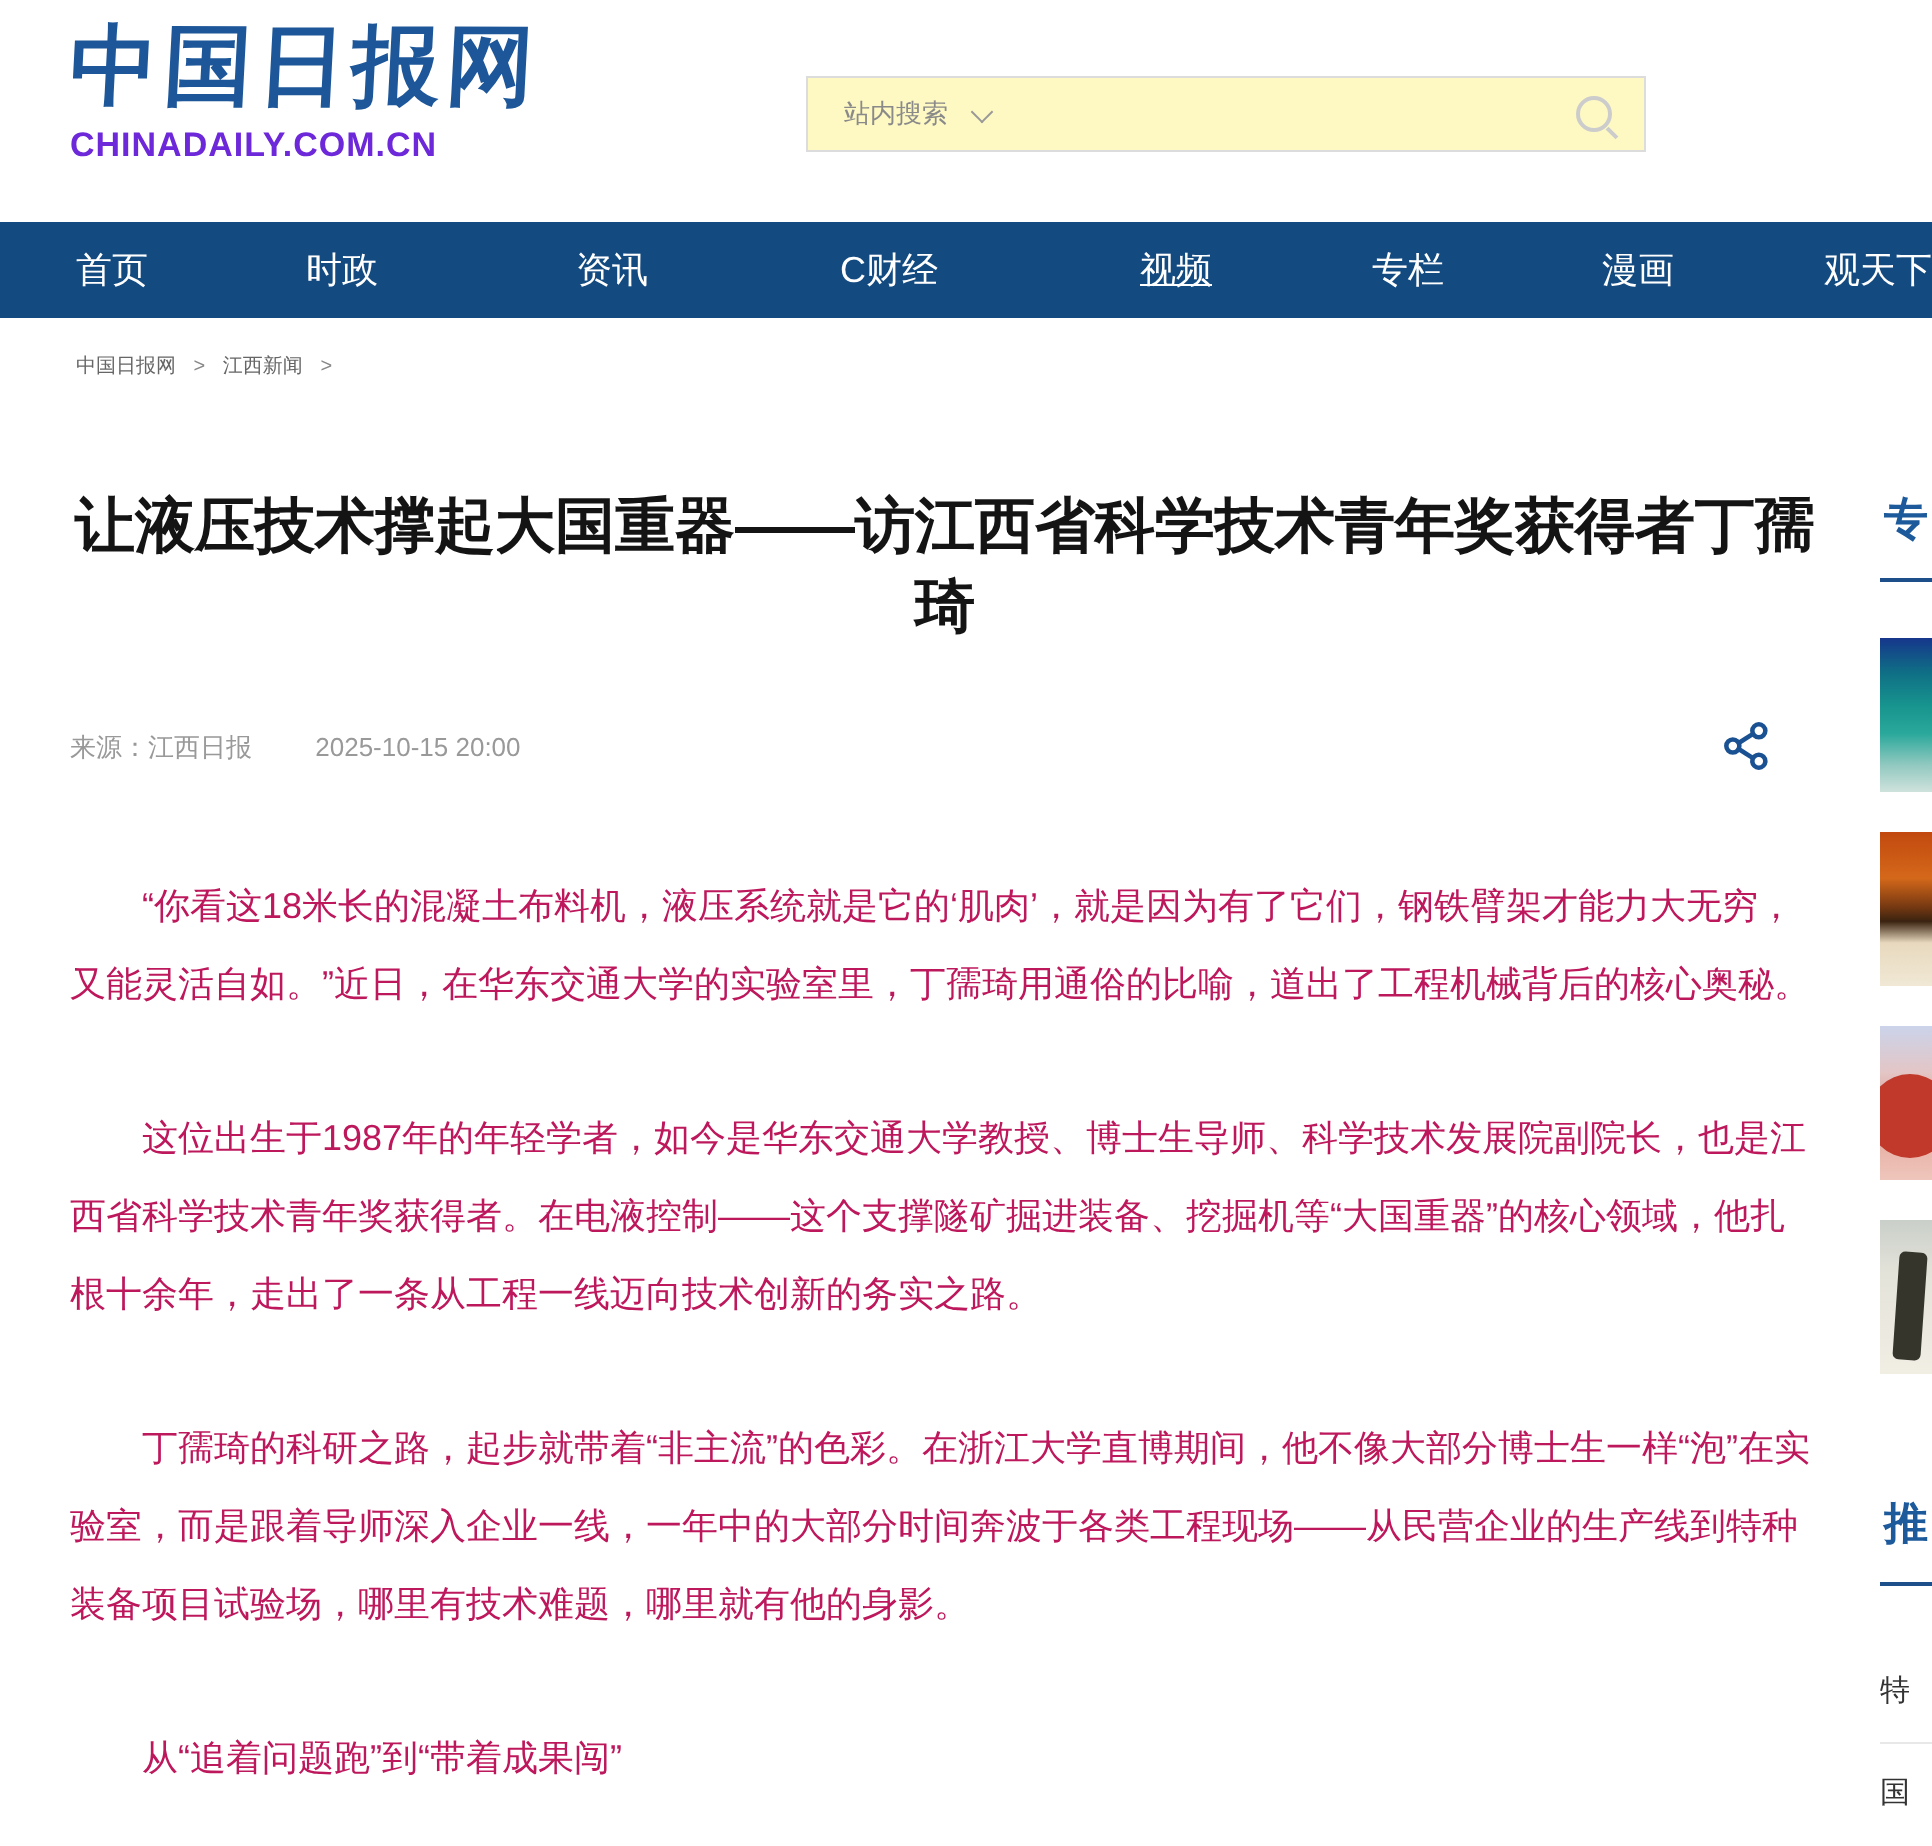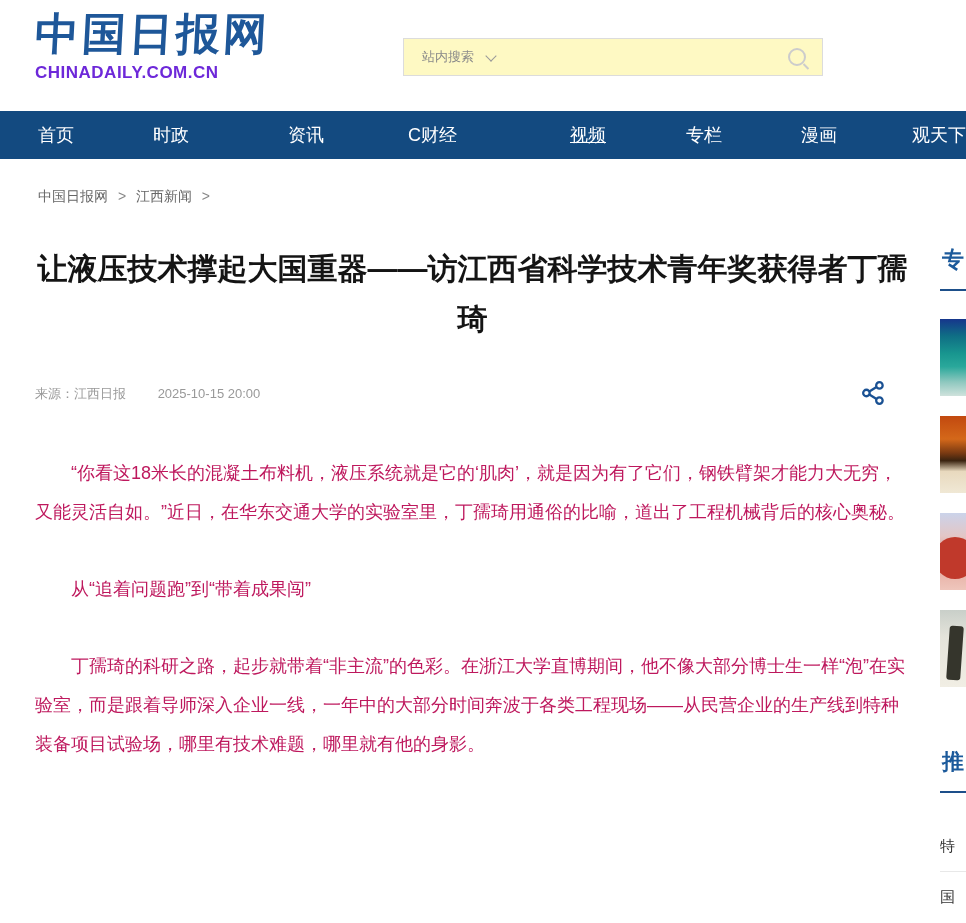--- a/index.html
+++ b/index.html
@@ -21,32 +21,32 @@
   .search-input{flex:1;height:30px;border:none;outline:none;font-size:13px;margin-left:14px;background:transparent;}
   .search-btn{position:absolute;right:12px;top:7px;width:26px;height:24px;border:none;background:transparent;cursor:pointer;padding:0;}
   .mag{display:inline-block;width:14px;height:14px;border:2px solid #CCC;border-radius:50%;position:relative;}
   .mag::after{content:"";position:absolute;width:2px;height:7px;background:#CCC;right:-3px;bottom:-6px;transform:rotate(-45deg);}
   
   .nav{position:absolute;top:111px;left:0;width:966px;height:48px;background:#134A80;}
   .nav-item{position:absolute;top:0;height:32px;line-height:48px;color:#FFF;font-size:18px;cursor:pointer;white-space:nowrap;}
   .nav-item:nth-child(1){left:38px;}
   .nav-item:nth-child(2){left:153px;}
   .nav-item:nth-child(3){left:288px;}
-  .nav-item:nth-child(4){left:408px;}
+  .nav-item:nth-child(4){left:420px;}
   .nav-item:nth-child(5){left:570px;text-decoration:underline;}
   .nav-item:nth-child(6){left:686px;}
   .nav-item:nth-child(7){left:801px;}
   .nav-item:nth-child(8){left:912px;text-align:right;}
   
-  .breadcrumb{position:absolute;top:188px;left:38px;font-size:14px;color:#666;}
+  .breadcrumb{position:absolute;top:176px;left:38px;font-size:10px;color:#666;}
   .breadcrumb a{color:#666;text-decoration:none;cursor:pointer;}
   .bc-sep{margin:0 6px;color:#888;}
   
   .article{position:absolute;left:35px;top:244px;width:875px;}
-  .article-title{margin:0;text-align:center;font-size:30px;line-height:50px;font-weight:600;color:#141414;}
+  .article-title{margin:0;text-align:center;font-size:30px;line-height:40px;font-weight:600;color:#141414;}
   .meta-row{display:flex;align-items:center;justify-content:space-between;margin-top:34px;height:32px;gap:24px;}
   .meta-left{font-size:13px;color:#999;}
   .meta-time{margin-left:28px;}
   .share-btn{border:none;background:transparent;cursor:pointer;padding:0;margin-right:22px;width:28px;height:28px;}
   .body-text{margin-top:44px;}
   .body-text p{margin:0 0 38px;font-size:18px;line-height:39px;color:#be185d;text-indent:2em;}
   
   .sidebar{position:absolute;left:940px;top:245px;width:280px;}
   .side-h2{margin:0 0 28px;font-size:22px;font-weight:600;color:#1C5A9B;padding:0 0 14px 2px;
     border-bottom:2px solid #1D4F8A;width:230px;}
@@ -115,22 +115,23 @@
           <circle cx="5" cy="12" r="3"></circle>
           <circle cx="17" cy="19" r="3"></circle>
           <line x1="7.7" y1="10.6" x2="14.3" y2="6.4"></line>
           <line x1="7.7" y1="13.4" x2="14.3" y2="17.6"></line>
         </svg>
       </button>
     </div>
 
     <div class="body-text">
       <p>“你看这18米长的混凝土布料机，液压系统就是它的‘肌肉’，就是因为有了它们，钢铁臂架才能力大无穷，又能灵活自如。”近日，在华东交通大学的实验室里，丁孺琦用通俗的比喻，道出了工程机械背后的核心奥秘。</p>
+      <p>这位出生于1987年的年轻学者，如今是华东交通大学教授、博士生导师、科学技术发展院副院长，也是江西省科学技术青年奖获得者。在电液控制——这个支撑隧矿掘进装备、挖掘机等“大国重器”的核心领域，他扎根十余年，走出了一条从工程一线迈向技术创新的务实之路。</p>
+      <p>丁孺琦的科研之路，起步就带着“非主流”的色彩。在浙江大学直博期间，他不像大部分博士生一样“泡”在实验室，而是跟着导师深入企业一线，一年中的大部分时间奔波于各类工程现场——从民营企业的生产线到特种装备项目试验场，哪里有技术难题，哪里就有他的身影。</p>
       <p>从“追着问题跑”到“带着成果闯”</p>
-      <p>丁孺琦的科研之路，起步就带着“非主流”的色彩。在浙江大学直博期间，他不像大部分博士生一样“泡”在实验室，而是跟着导师深入企业一线，一年中的大部分时间奔波于各类工程现场——从民营企业的生产线到特种装备项目试验场，哪里有技术难题，哪里就有他的身影。</p>
     </div>
   </main>
 
   <aside class="sidebar">
     <h2 class="side-h2">专</h2>
     <a class="thumb thumb1"></a>
     <a class="thumb thumb2"></a>
     <a class="thumb thumb3"></a>
     <a class="thumb thumb4"></a>
     <h2 class="side-h2 second">推</h2>

